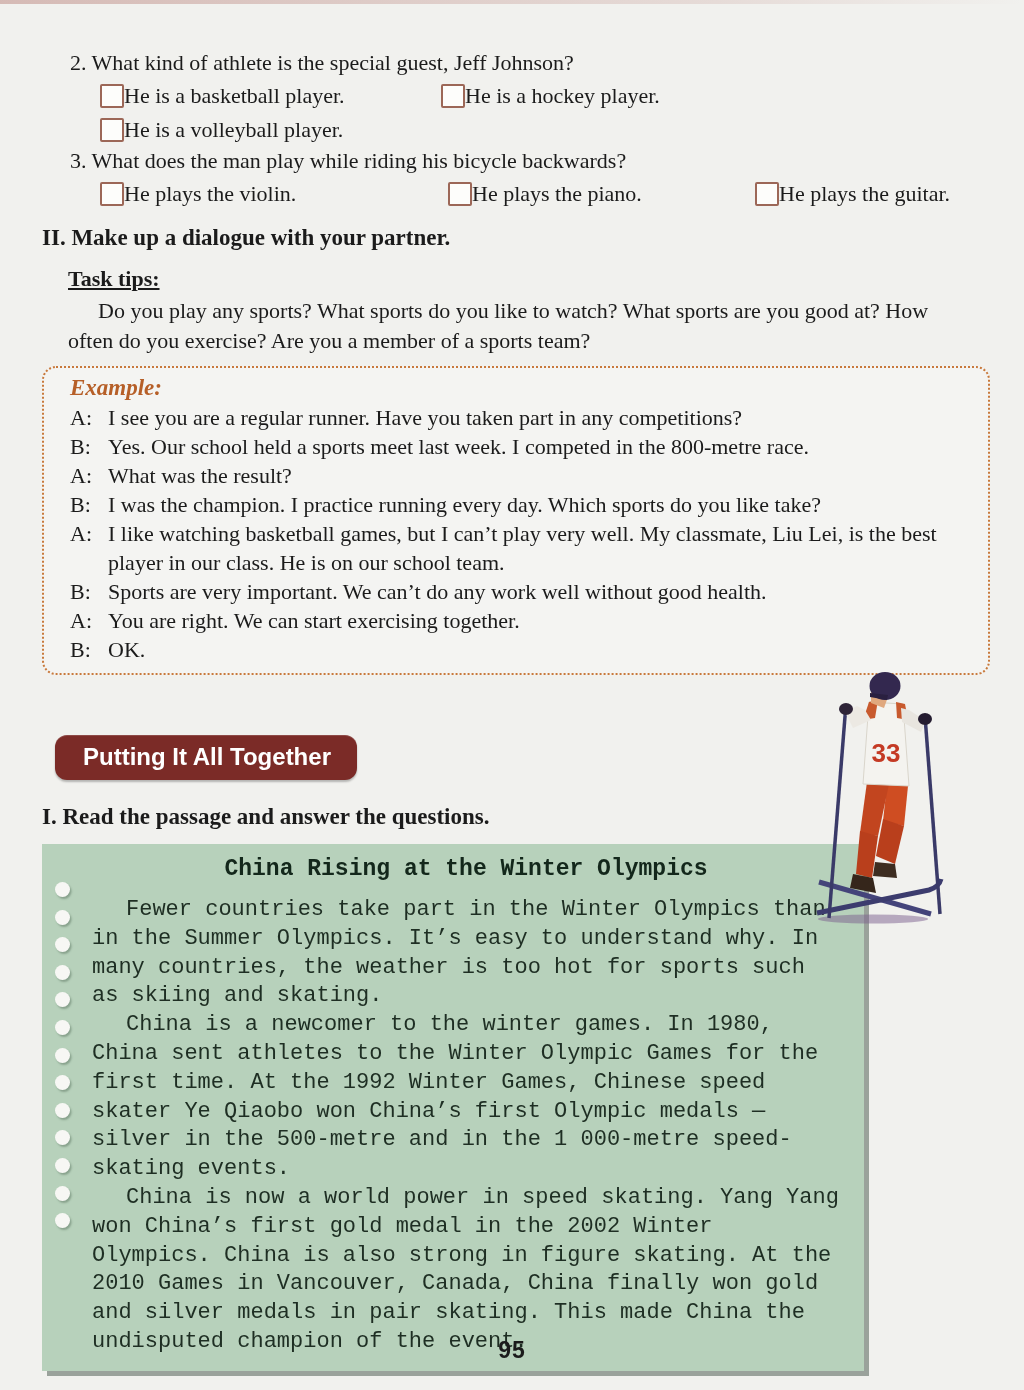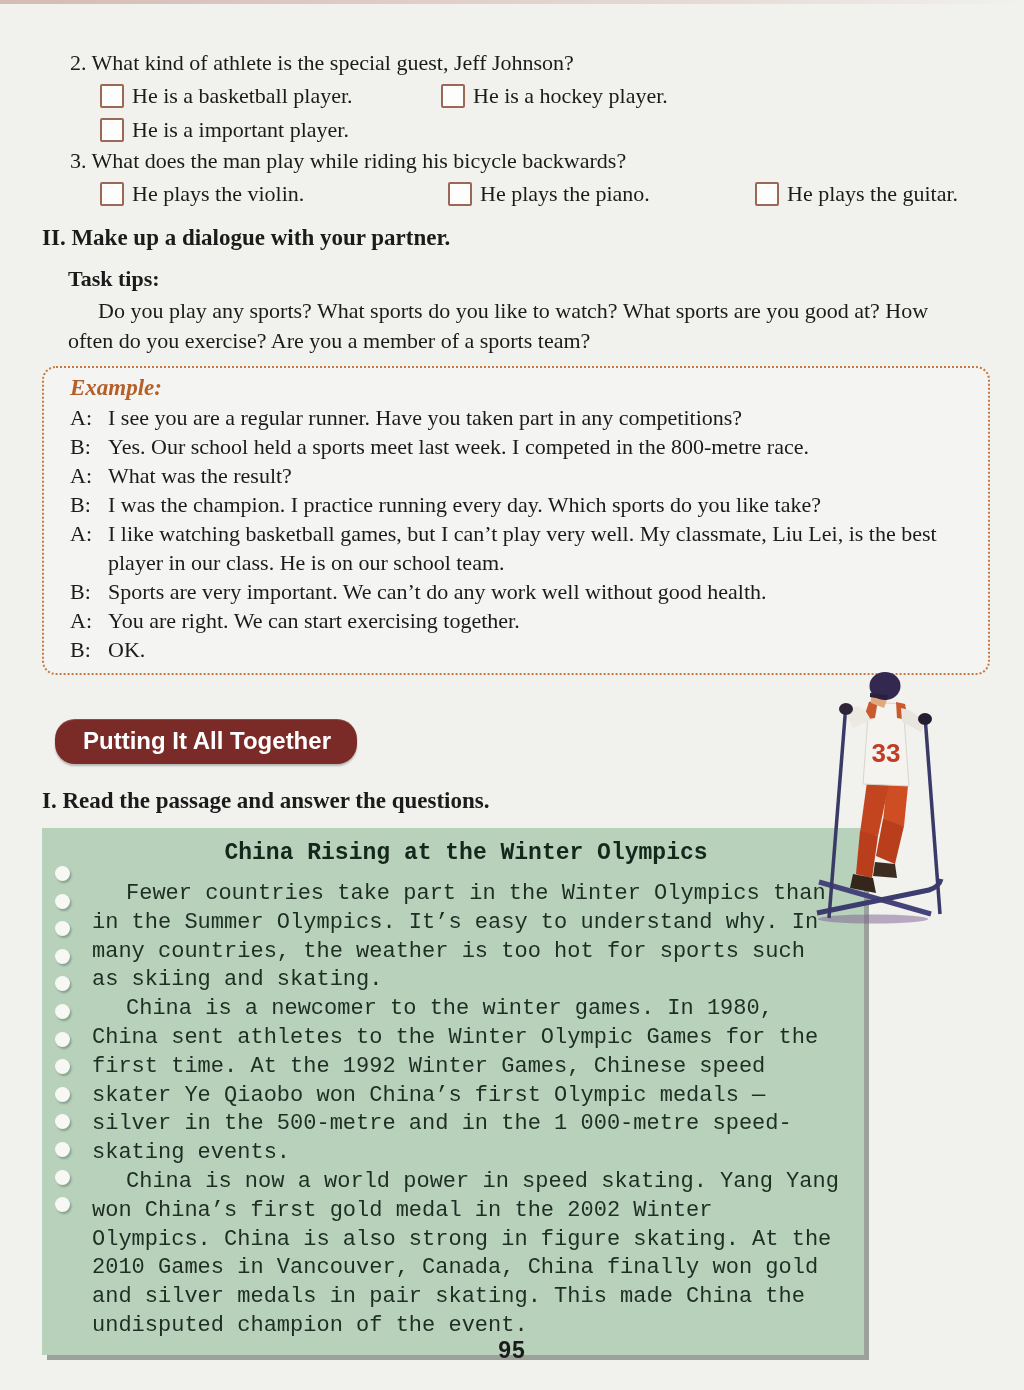--- a/index.html
+++ b/index.html
@@ -9,44 +9,44 @@
     font-family:"Liberation Serif","DejaVu Serif",serif;
     color:#1b1b1b;
   }
   .scan-strip{position:absolute;top:0;left:0;right:0;height:4px;
     background:linear-gradient(90deg,rgba(150,60,50,.30),rgba(150,60,50,.12) 70%,rgba(150,60,50,0));}
   .content{padding:48px 36px 0 42px;position:relative;}
 
   
   .qline{margin-left:28px;font-size:22px;line-height:30px;}
   .opt-row{margin-left:58px;margin-top:2px;line-height:32px;white-space:nowrap;}
-  .opt{display:inline-flex;align-items:center;gap:8px;font-size:22px;vertical-align:top;}
+  .opt{display:inline-flex;align-items:center;gap:0;font-size:22px;vertical-align:top;}
   .opt.w1{min-width:337px;}
   .opt.w2{min-width:303px;margin-left:7px;}
   .checkbox{display:inline-block;width:20px;height:20px;flex:0 0 20px;
     border:2px solid var(--checkbox-border,#9c6757);background:#fdfdfb;border-radius:2px;}
 
   
   .h-section{font-weight:bold;font-size:23px;line-height:30px;margin:13px 0 0 0;}
-  .task-tips-label{font-weight:bold;font-size:22px;line-height:30px;margin:11px 0 0 26px;}
+  .task-tips-label{font-weight:bold;font-size:22px;line-height:30px;margin:11px 0 0 26px;text-decoration:underline;}
   .tips-text{margin:2px 0 0 26px;width:890px;font-size:22px;line-height:30px;text-indent:30px;}
 
   
   .example-box{margin-top:10px;width:898px;
     border:2px dotted var(--example-border,#c8793c);border-radius:14px;
     padding:5px 20px 9px 26px;background:rgba(255,255,255,0.25);}
   .example-label{color:var(--example-label,#b65f28);font-weight:bold;font-style:italic;font-size:23px;line-height:30px;}
   .dialog-line{font-size:22px;line-height:29px;padding-left:38px;text-indent:-38px;}
   .dialog-line .speaker{display:inline-block;width:38px;text-indent:0;}
 
   
-  .banner{display:inline-block;margin:44px 0 0 13px;
+  .banner{display:inline-block;margin:60px 0 0 13px;
     background:var(--banner-bg,#7b2b27);color:var(--banner-text,#ffffff);
     font-family:"Liberation Sans","DejaVu Sans",sans-serif;font-weight:bold;font-size:24px;
-    padding:8px 26px 9px 28px;border-radius:20px;
+    padding:8px 26px 9px 28px;border-radius:12px;
     box-shadow:0 2px 2px rgba(0,0,0,0.25), inset 0 1px 0 rgba(255,255,255,0.15);}
 
   .h-read{font-weight:bold;font-size:23px;line-height:30px;margin:22px 0 0 0;}
 
   
   .passage{position:relative;margin-top:12px;width:822px;box-sizing:border-box;
     background:var(--passage-bg,#b7d1bb);
     box-shadow:5px 5px 0 #9aa29b;
     padding:10px 24px 14px 50px;font-family:Liberation Mono, monospace;}
   .dots{position:absolute;left:13px;top:38px;display:flex;flex-direction:column;gap:12.6px;}
@@ -78,21 +78,21 @@
       <span>He is a basketball player.</span>
     </span>
     <span class="opt">
       <span class="checkbox"></span>
       <span>He is a hockey player.</span>
     </span>
   </div>
   <div class="opt-row">
     <span class="opt">
       <span class="checkbox"></span>
-      <span>He is a important player.</span>
+      <span>He is a volleyball player.</span>
     </span>
   </div>
 
   <div class="qline">
     <span>3.</span>
     <span>What does the man play while riding his bicycle backwards?</span>
   </div>
   <div class="opt-row">
     <span class="opt w1">
       <span class="checkbox"></span>

